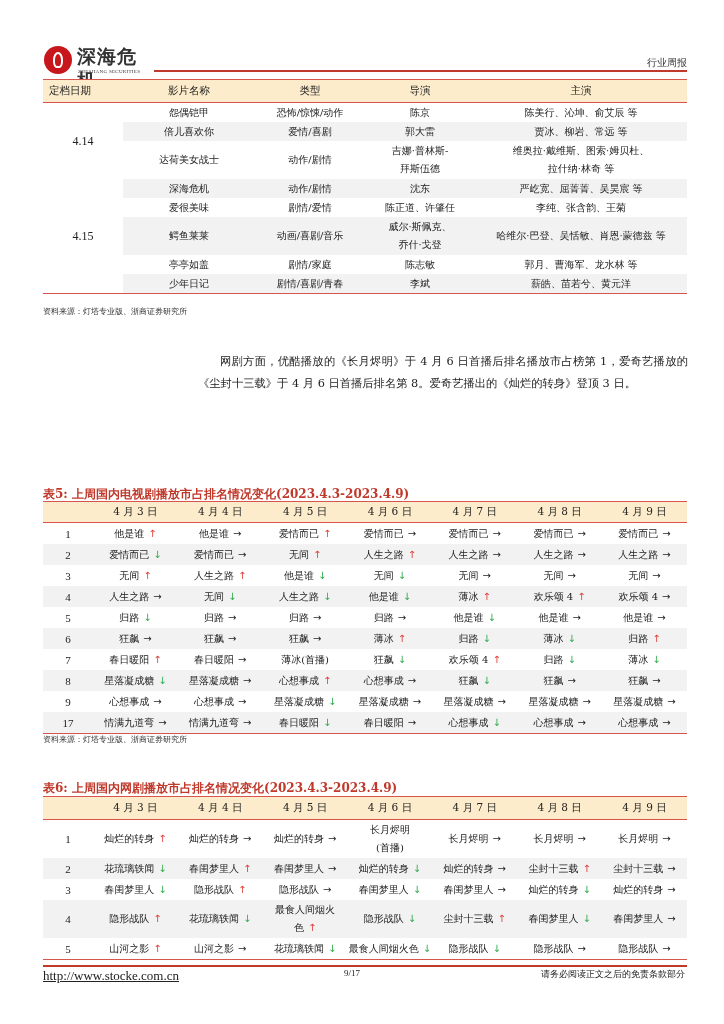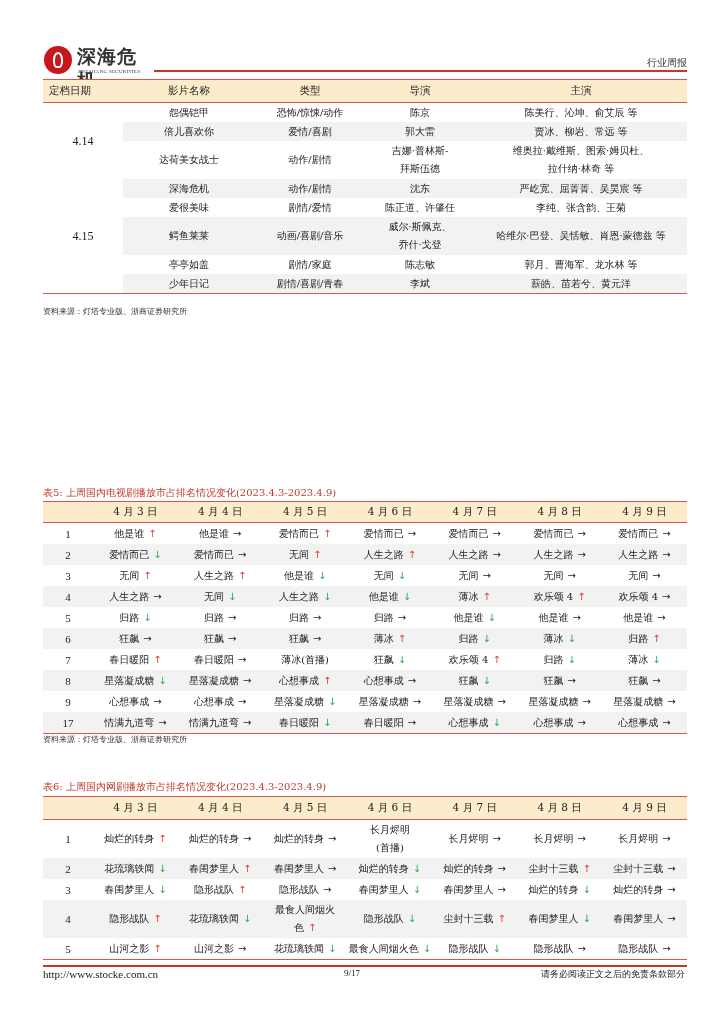--- a/index.html
+++ b/index.html
@@ -29,40 +29,40 @@
   .release td { height:19px; }
   .release .tall td { height:38px;text-align:center; }
   .release tbody { border-bottom:1.5px solid #d9534f; }
   .release .date { font-family:"Liberation Serif", serif; font-size:12px; background:#fff; }
   .cell-2line { line-height:18px; }
 
   .source { font-size:8px; color:#333; }
   .para { left:198px; width:490px; font-size:11.3px; line-height:22px; text-align:justify; color:#222; }
   .para p { margin:0; text-indent:22px; }
 
-  .tbl-title { font-size:10px; color:#c0392b; font-weight:normal; }
+  .tbl-title { font-size:12px; color:#c0392b; font-weight:bold; }
 
   .rank5 { left:43px; top:501px; width:644px; }
   .rank5 th { height:20px; }
   .rank5 td { height:21px; }
   .rank5 tbody { border-bottom:1.5px solid #d9534f; }
 
   .rank6 { left:43px; top:796px; width:644px; }
   .rank6 th { height:22px; }
   .rank6 td { height:21px; }
   .rank6 .r-tall td { height:38px; }
   .rank6 tbody { border-bottom:1.5px solid #d9534f; }
 
   .up { color:#e0403a; }
   .down { color:#2eaa4a; }
   .flat { color:#222; }
   .arrow { margin-left:4px; font-family:"DejaVu Sans", sans-serif; font-size:10px; }
 
   .footer-line { left:43px; top:965px; width:644px; height:1.5px; background:#c0392b; }
-  .footer-left { left:43px; top:968px; font-size:11px; font-family:"Liberation Serif", serif; }
+  .footer-left { left:43px; top:968px; font-size:13px; font-family:"Liberation Serif", serif;text-decoration:underline; }
   .footer-mid { left:344px; top:968px; font-size:9px; font-family:Liberation Serif, serif; }
   .footer-right { right:39px; top:968px; font-size:9px; }
 </style>
 </head>
 <body>
 
 <div class="abs logo">
   <div class="logo-mark"></div>
   <div class="logo-cn">深海危机</div>
   <div class="logo-en">ZHESHANG SECURITIES</div>
@@ -148,20 +148,21 @@
       <td>少年日记</td>
       <td>剧情/喜剧/青春</td>
       <td>李斌</td>
       <td>薪皓、苗若兮、黄元洋</td>
     </tr>
   </tbody>
 </table>
 <div class="abs source" style="left:43px;top:306px">资料来源：灯塔专业版、浙商证券研究所</div>
 
 <div class="abs para" style="top:347px">
+  <p style="margin-top:4px">网剧方面，优酷播放的《长月烬明》于 4 月 6 日首播后排名播放市占榜第 1，爱奇艺播放的《尘封十三载》于 4 月 6 日首播后排名第 8。爱奇艺播出的《灿烂的转身》登顶 3 日。</p>
 </div>
 
 <div class="abs tbl-title" style="left:43px;top:486px">表5:  上周国内电视剧播放市占排名情况变化(2023.4.3-2023.4.9)</div>
 <table class="abs rank5">
   <colgroup>
       <col style="width:50px">
       <col span="7" style="width:84.857px">
     </colgroup>
   <thead>
     <tr class="hdr-row" id="t5-head">

